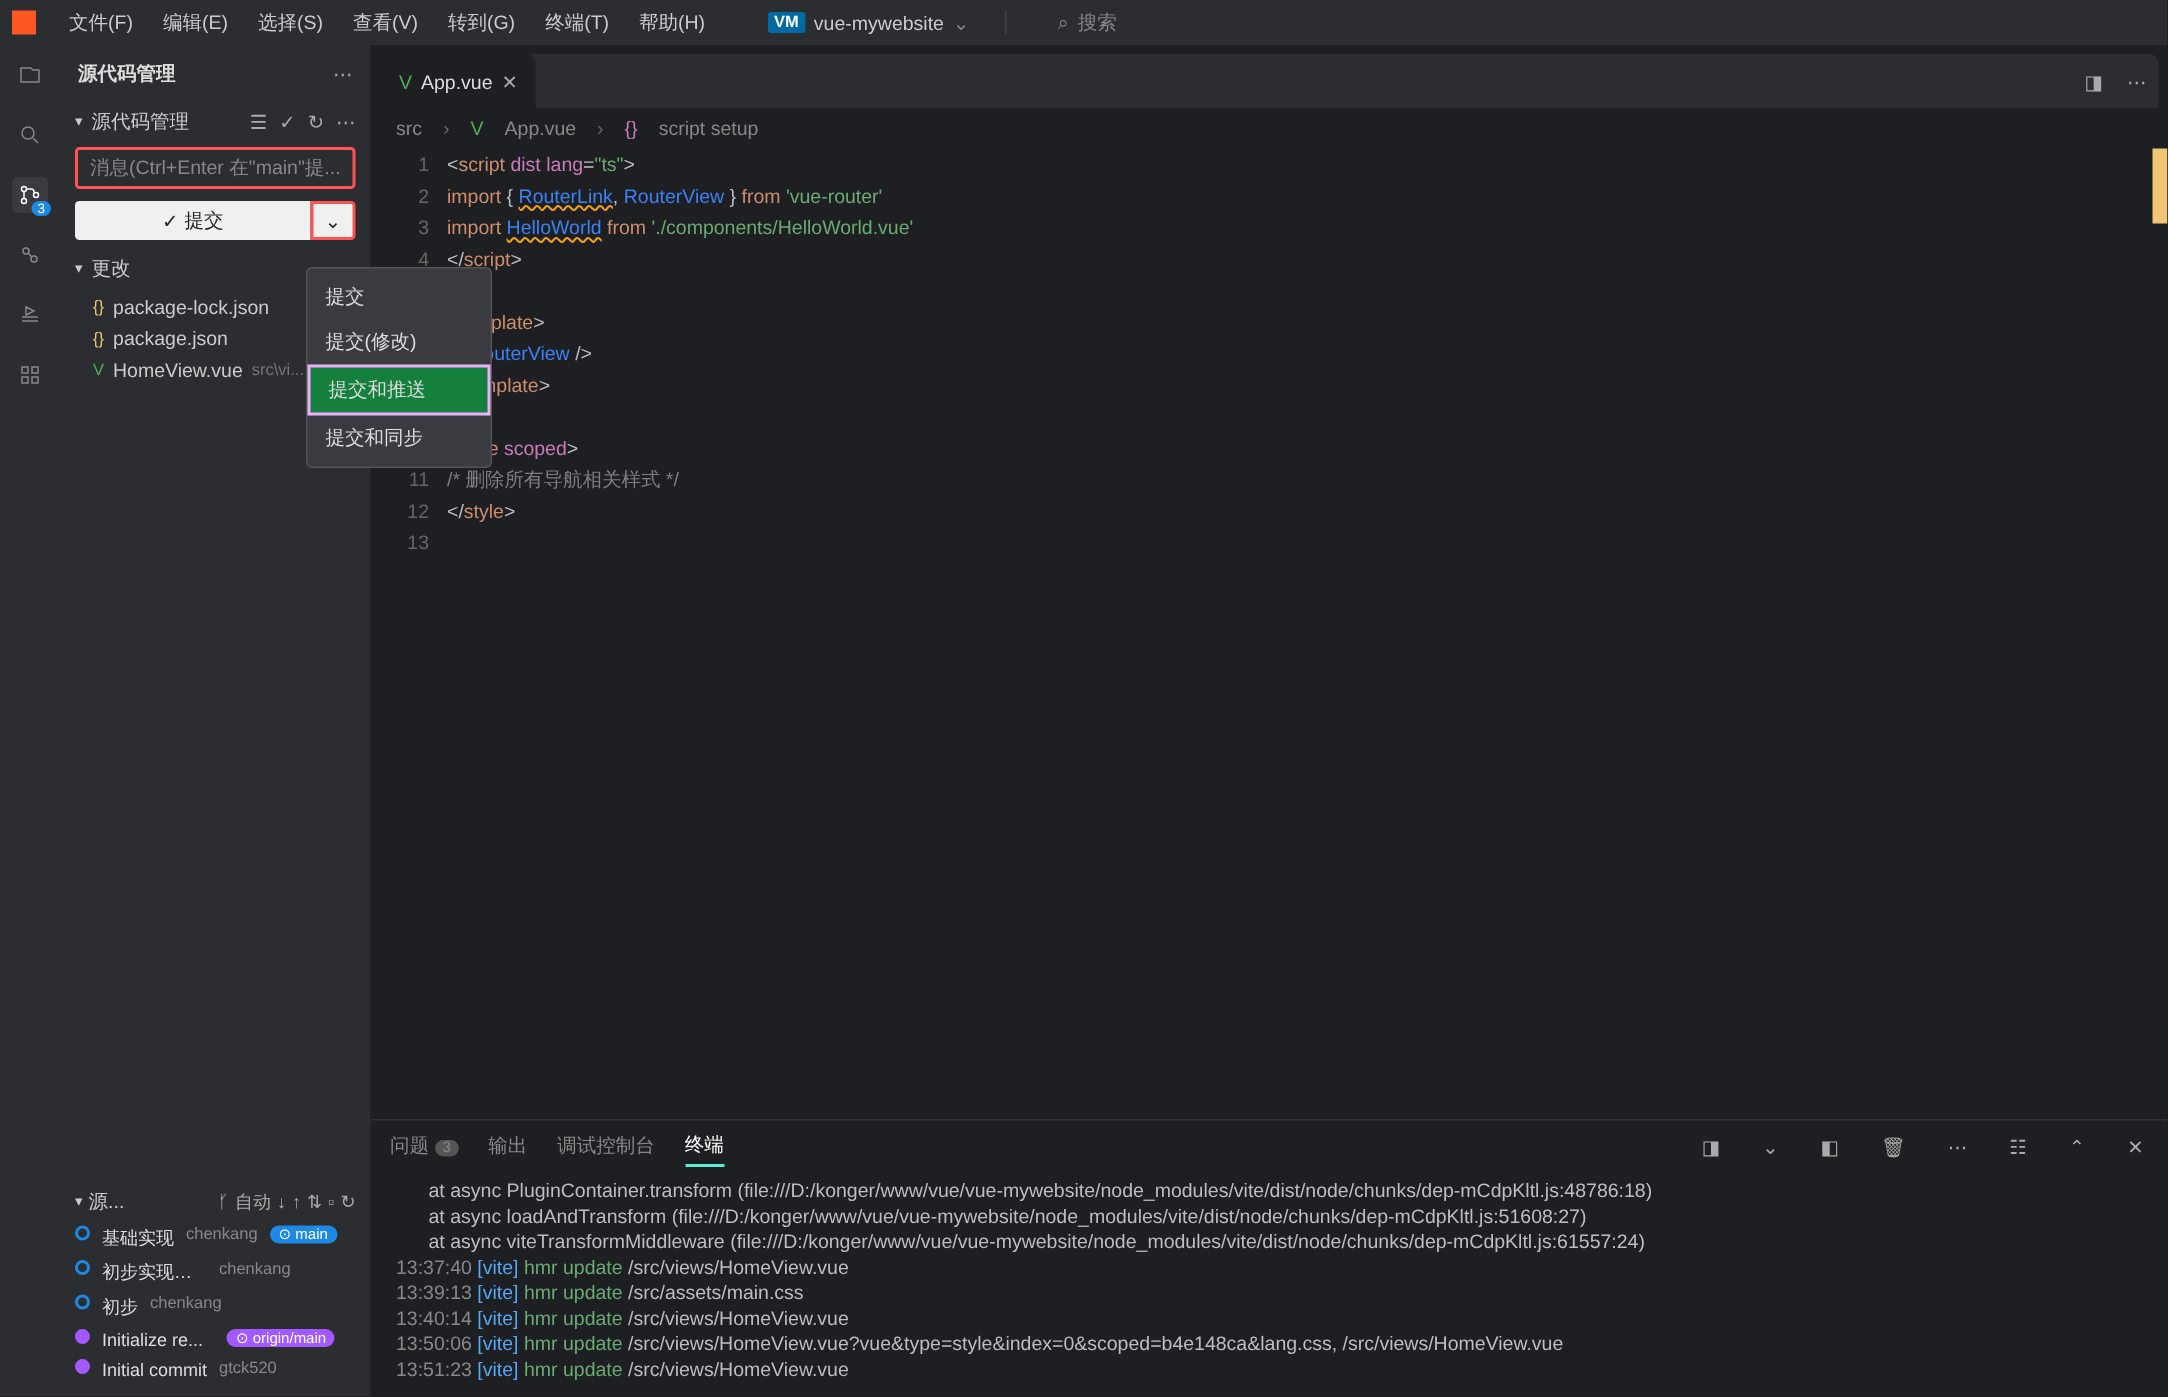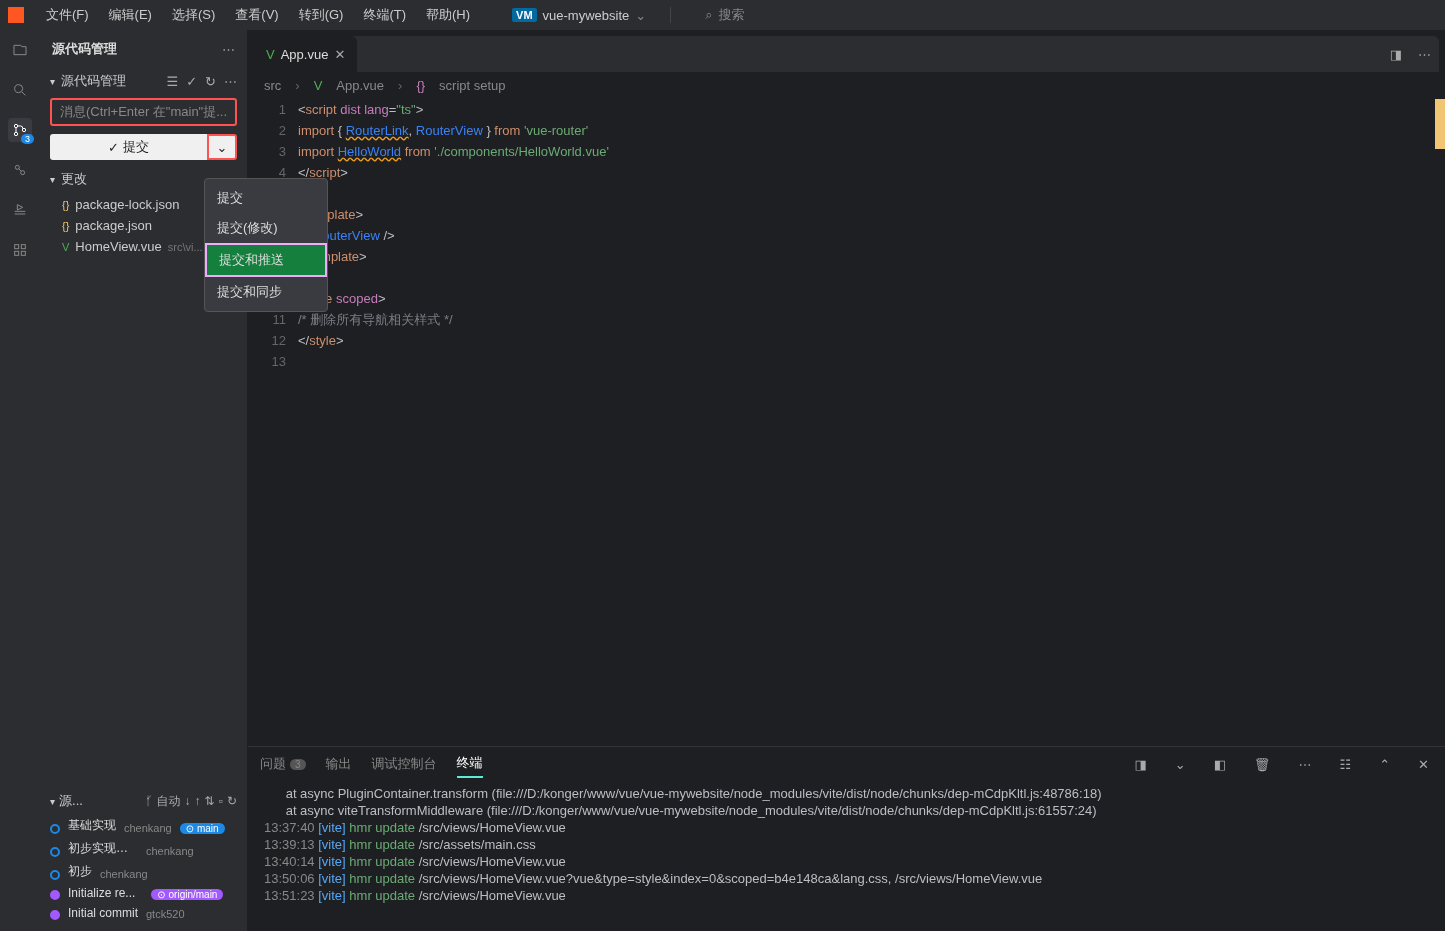--- a/index.html
+++ b/index.html
@@ -33,21 +33,21 @@
 .file-ico{color:#f0c674;font-size:11px}
 .file-ico.vue{color:#4caf50}
 .file-path{color:#777;font-size:11px}
 .dropdown{position:absolute;left:204px;top:178px;background:#393b40;border:1px solid #555;border-radius:4px;z-index:100;min-width:124px;padding:4px 0}
 .dd-item{padding:6px 12px;color:#ddd;cursor:pointer}
 .dd-item.hl{border:2px solid #f0abfc;background:#15803d}
 .graph-section{margin-top:auto;padding:8px}
 .graph-hdr{display:flex;align-items:center;gap:4px;padding:4px 2px;font-size:12px}
 .graph-hdr .sp{flex:1}
 .gh-ico{color:#aaa;font-size:12px;cursor:pointer}
-.commit-item{display:flex;align-items:flex-end;gap:8px;padding:3px 2px}
+.commit-item{display:flex;align-items:flex-start;gap:8px;padding:3px 2px}
 .commit-dot{width:10px;height:10px;border-radius:50%;border:2px solid #1e88e5;background:transparent}
 .commit-dot.fill{background:#a259ff;border-color:#a259ff}
 .commit-msg{color:#ddd;font-size:12px;white-space:nowrap;overflow:hidden;text-overflow:ellipsis;max-width:70px}
 .commit-auth{color:#888;font-size:11px}
 .branch-tag{background:#1e88e5;color:#fff;border-radius:8px;padding:0 6px;font-size:10px}
 .branch-tag.o{background:#a259ff}
 .editor-area{flex:1;display:flex;flex-direction:column;background:#1e1f22}
 .tabs{display:flex;height:36px;align-items:center;background:#2b2d30;border-radius:6px 6px 0 0;margin:6px 6px 0 6px}
 .tab{display:flex;align-items:center;gap:6px;padding:0 12px;height:100%;background:#1e1f22;border-radius:6px 6px 0 0;color:#ddd}
 .tab .vue-ico{color:#4caf50}
@@ -302,20 +302,21 @@
         <div class="term-act">⌄</div>
         <div class="term-act">◧</div>
         <div class="term-act">🗑</div>
         <div class="term-act">⋯</div>
         <div class="term-act">☷</div>
         <div class="term-act">⌃</div>
         <div class="term-act">✕</div>
       </div>
       <div class="term-body" id="term">
           <div class="term-line">      at async PluginContainer.transform (file:///D:/konger/www/vue/vue-mywebsite/node_modules/vite/dist/node/chunks/dep-mCdpKltl.js:48786:18)</div>
+          <div class="term-line">      at async loadAndTransform (file:///D:/konger/www/vue/vue-mywebsite/node_modules/vite/dist/node/chunks/dep-mCdpKltl.js:51608:27)</div>
           <div class="term-line">      at async viteTransformMiddleware (file:///D:/konger/www/vue/vue-mywebsite/node_modules/vite/dist/node/chunks/dep-mCdpKltl.js:61557:24)</div>
           <div class="term-line"><span class="ts">13:37:40</span> <span class="vite">[vite]</span> <span class="hmr">hmr update</span> /src/views/HomeView.vue</div>
           <div class="term-line"><span class="ts">13:39:13</span> <span class="vite">[vite]</span> <span class="hmr">hmr update</span> /src/assets/main.css</div>
           <div class="term-line"><span class="ts">13:40:14</span> <span class="vite">[vite]</span> <span class="hmr">hmr update</span> /src/views/HomeView.vue</div>
           <div class="term-line"><span class="ts">13:50:06</span> <span class="vite">[vite]</span> <span class="hmr">hmr update</span> /src/views/HomeView.vue?vue&amp;type=style&amp;index=0&amp;scoped=b4e148ca&amp;lang.css, /src/views/HomeView.vue</div>
           <div class="term-line"><span class="ts">13:51:23</span> <span class="vite">[vite]</span> <span class="hmr">hmr update</span> /src/views/HomeView.vue</div>
         </div>
     </div>
   </div>
 </div>

